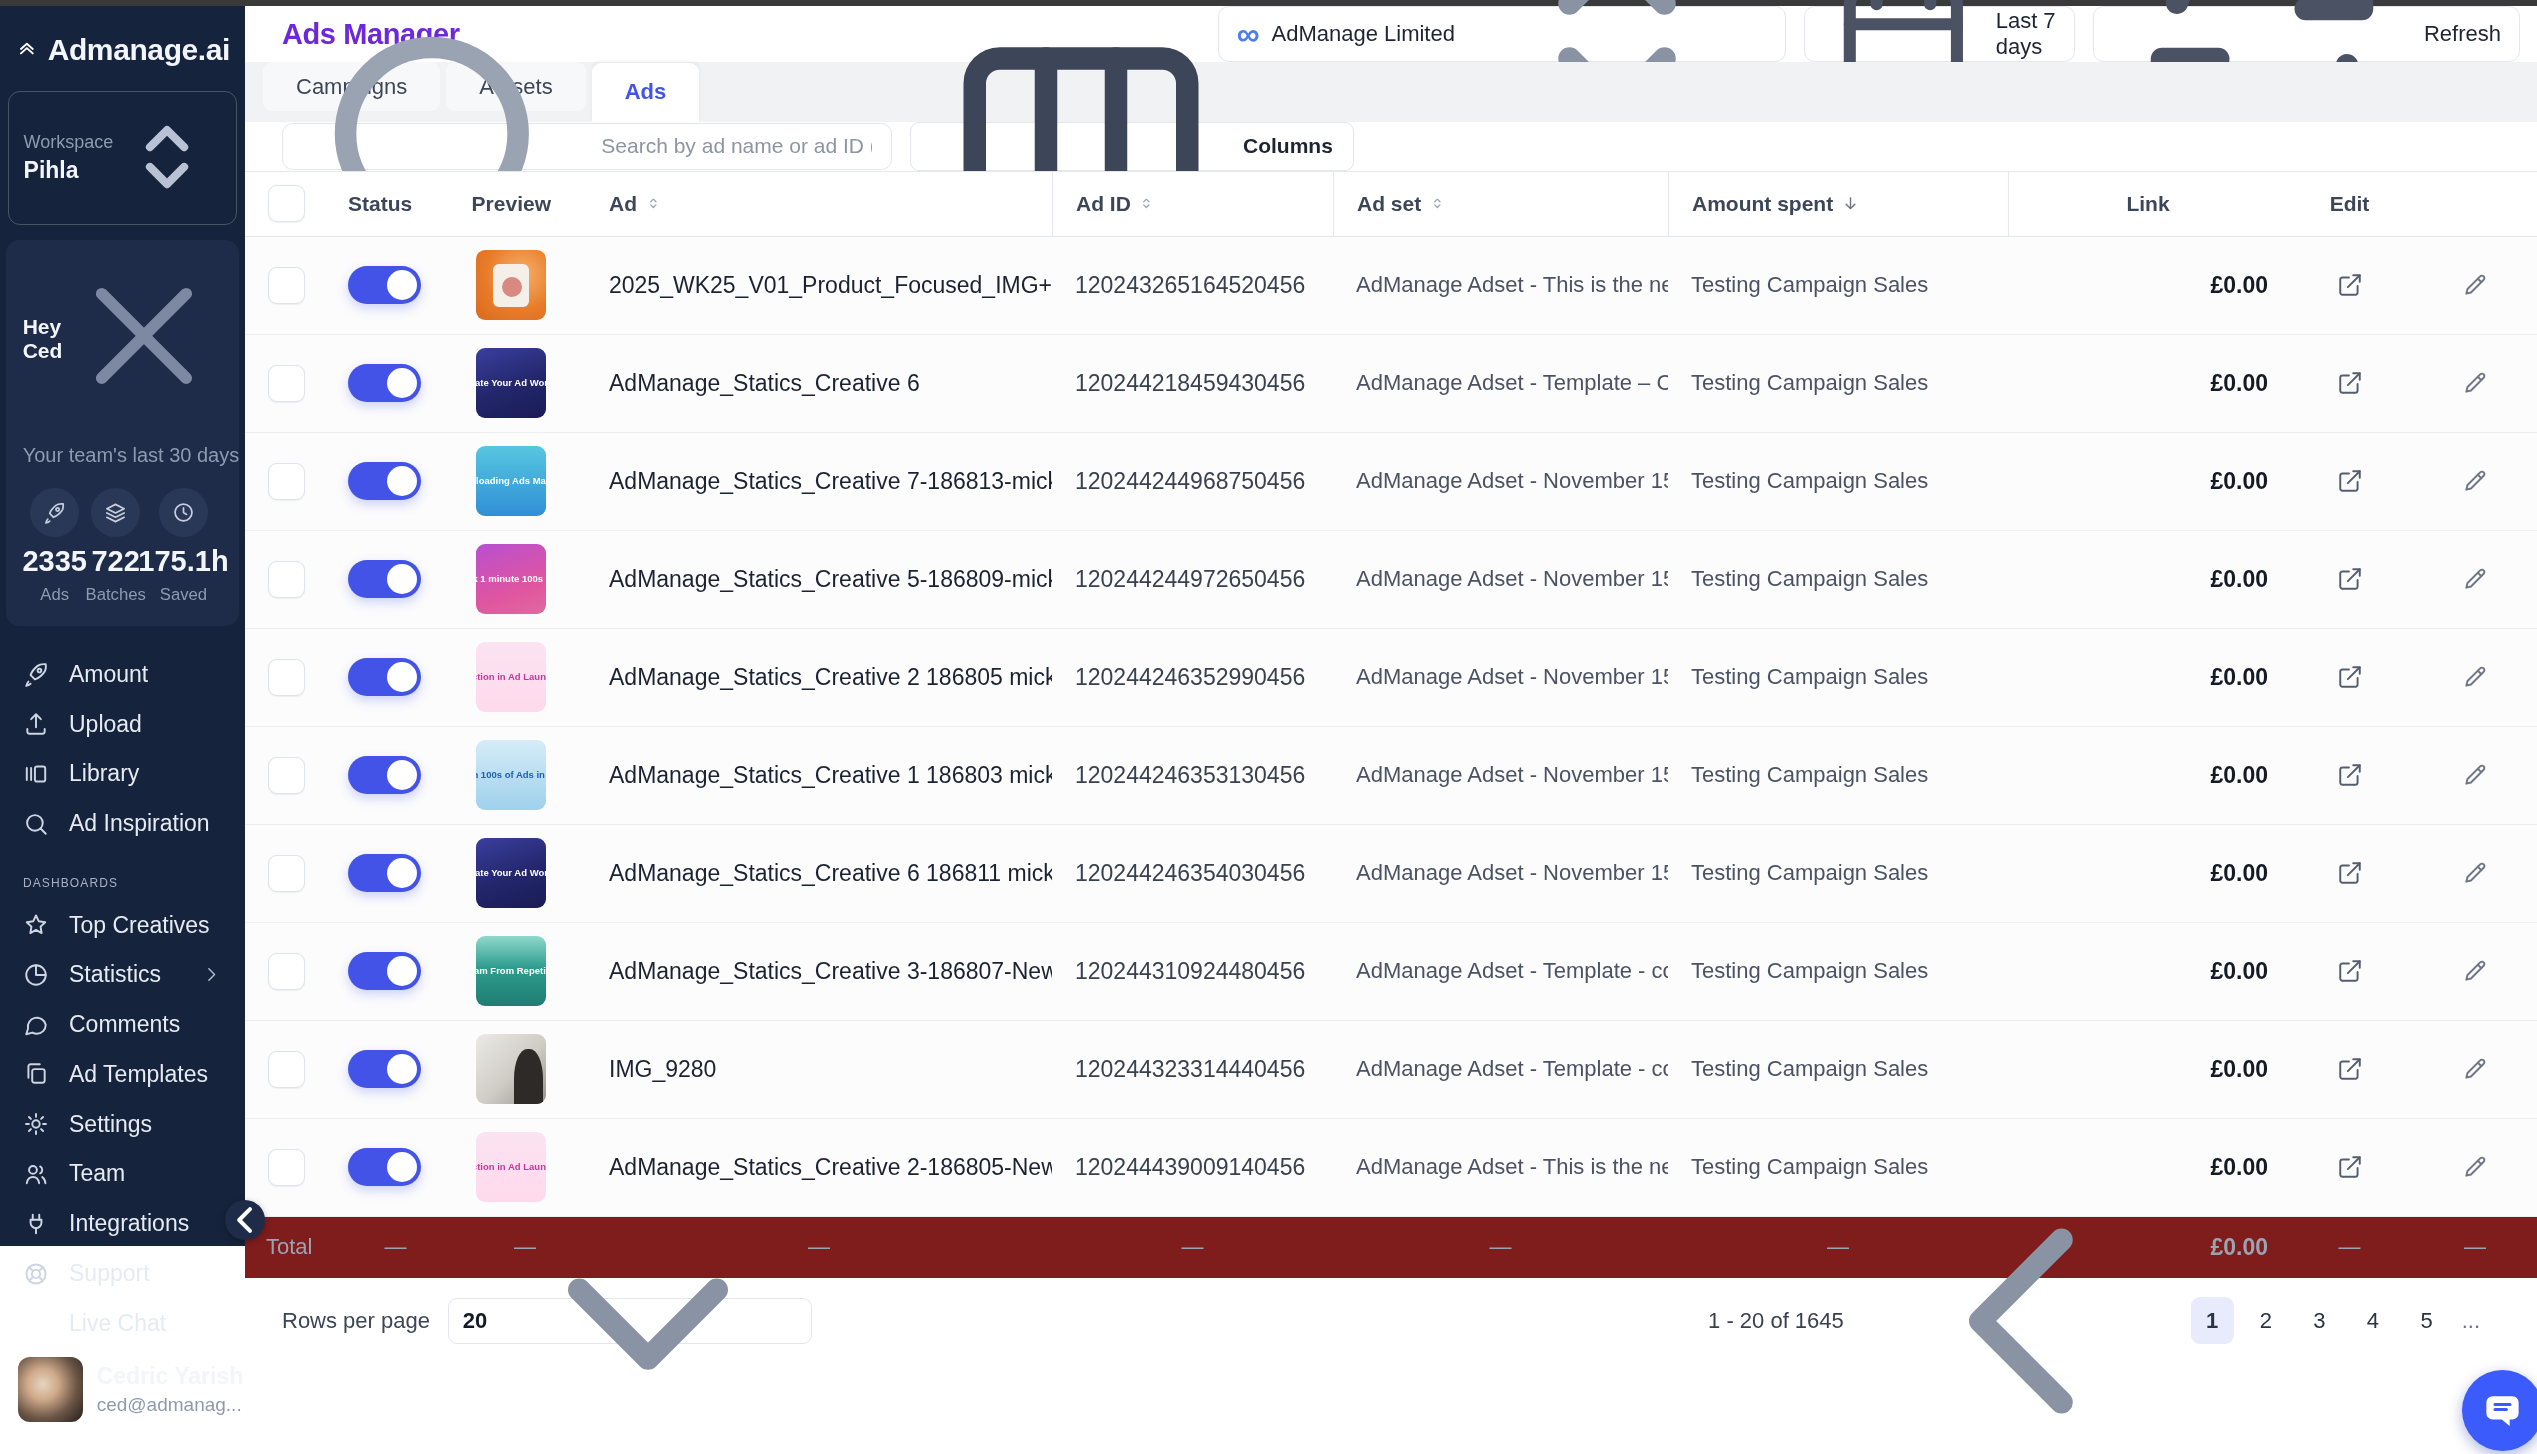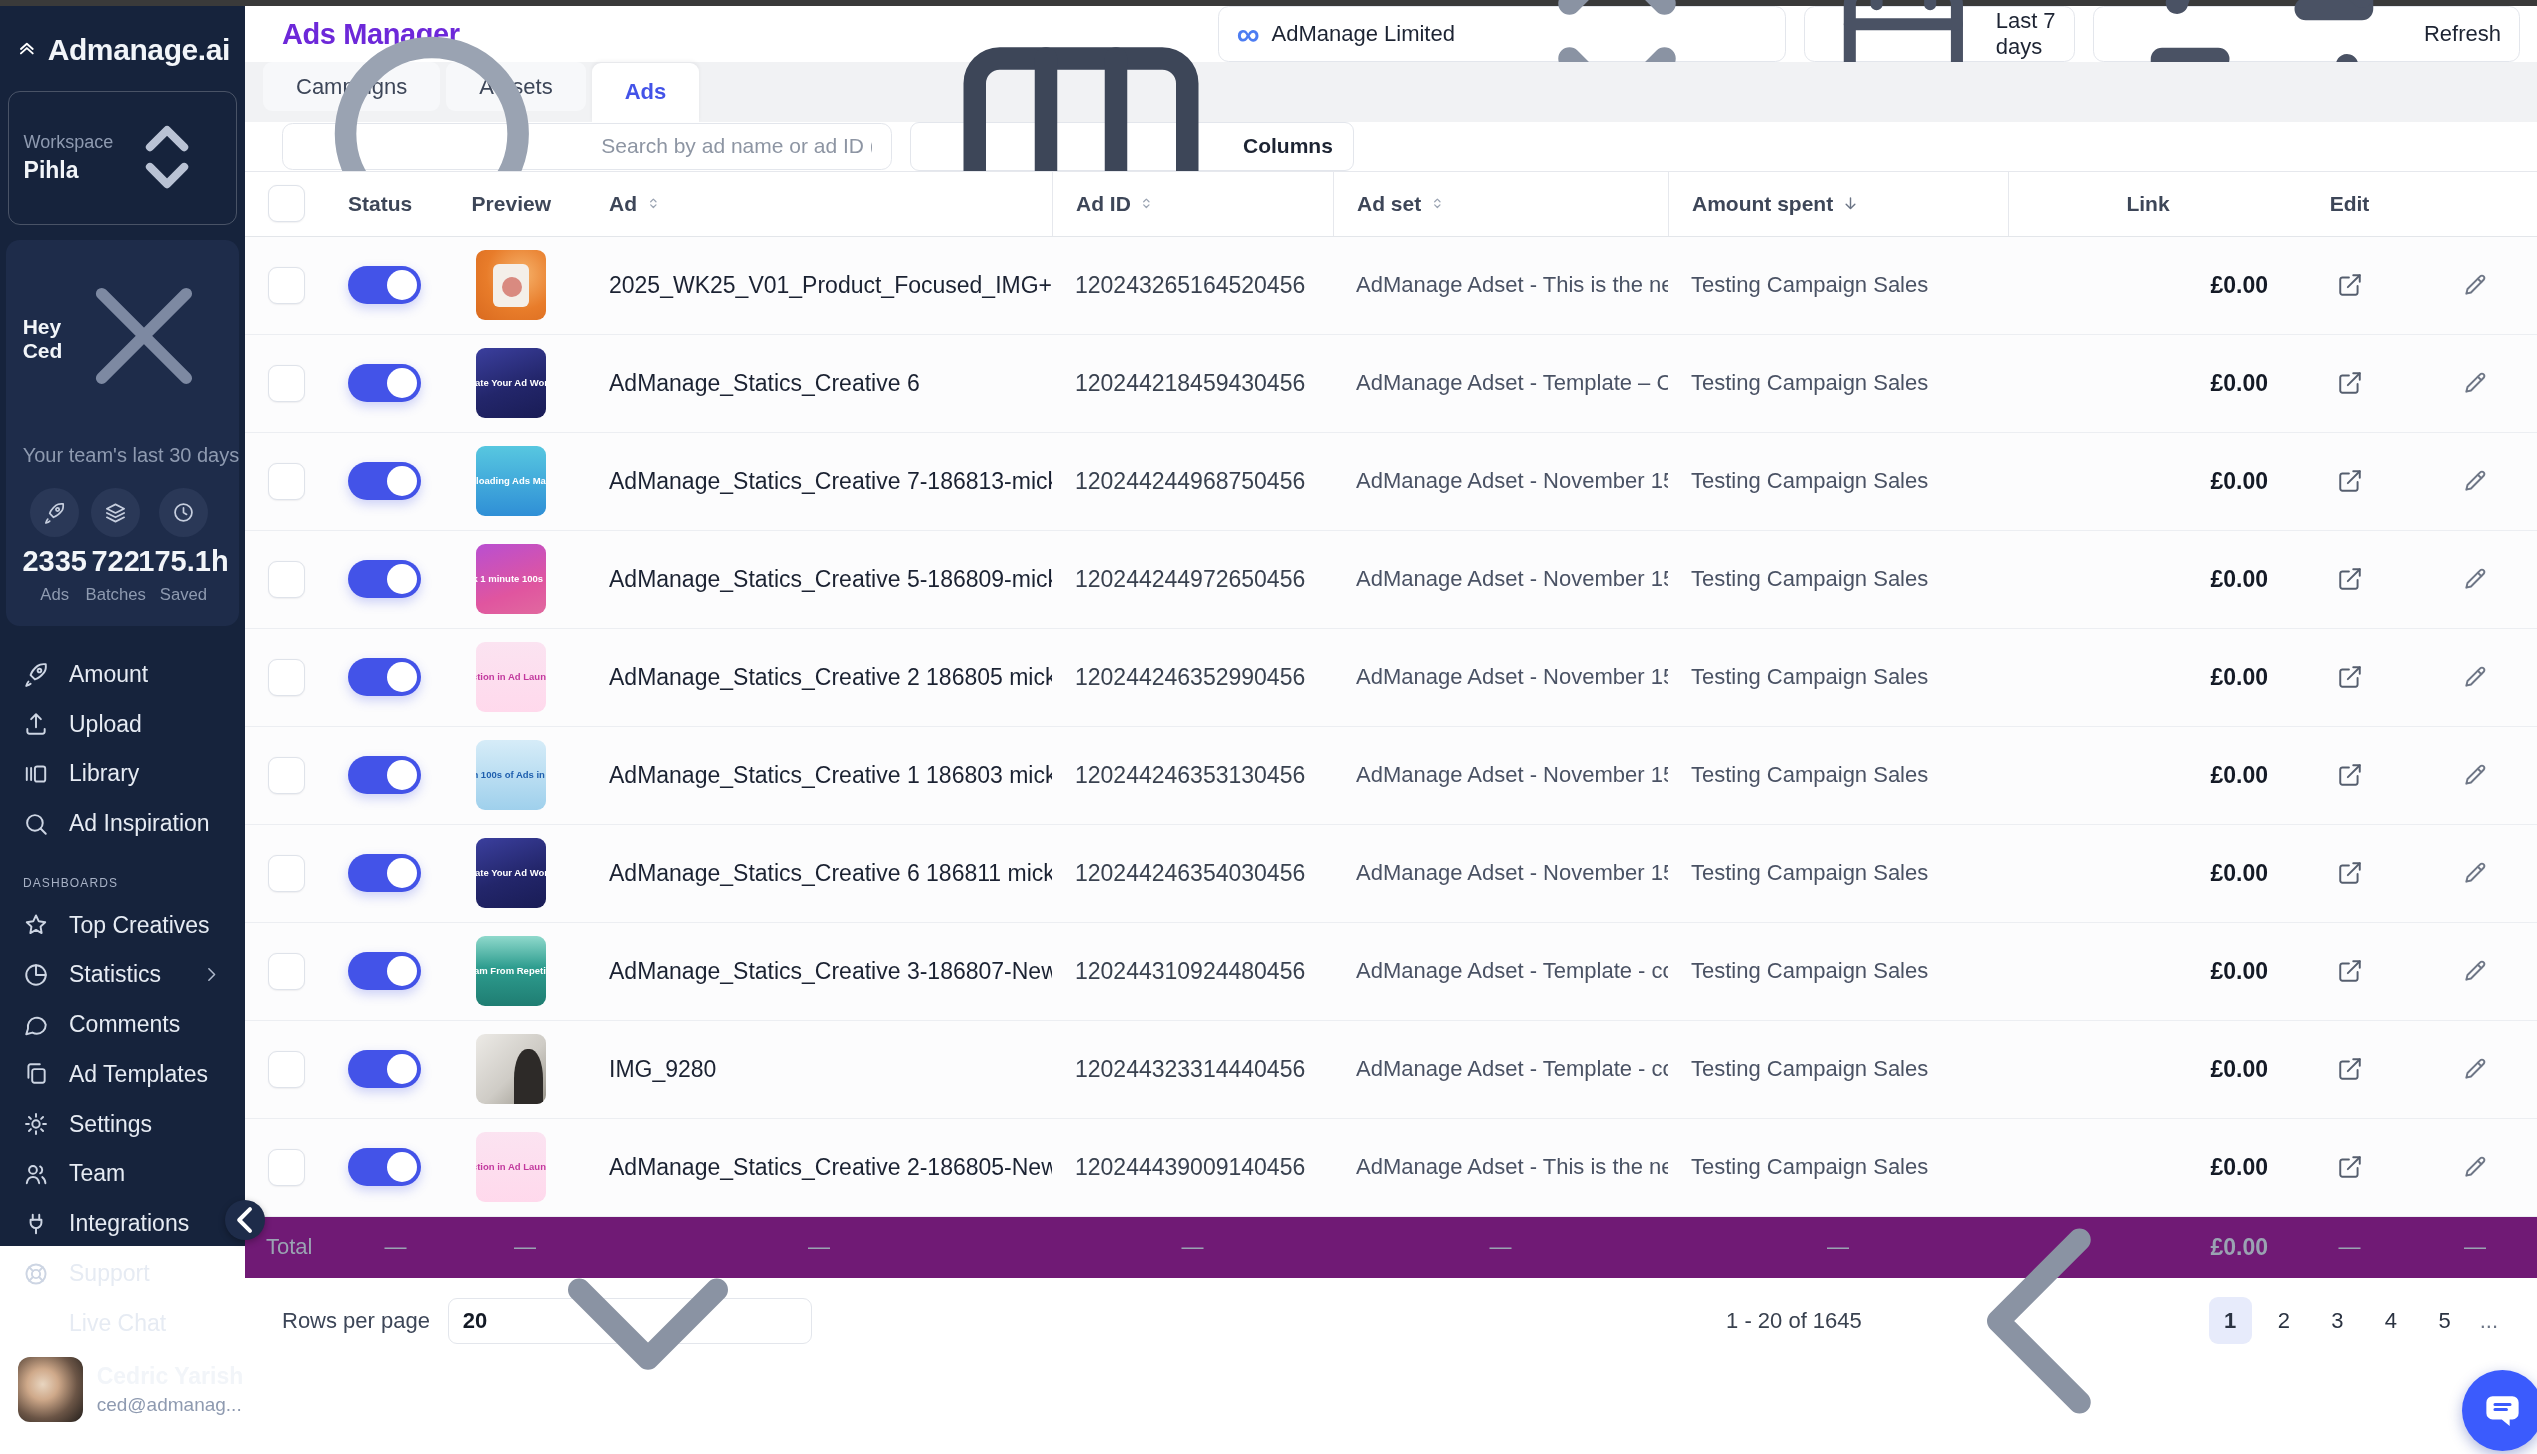--- a/index.html
+++ b/index.html
@@ -125,28 +125,28 @@
   .thumb-photo::after{content:'';position:absolute;right:4%;top:22%;width:42%;height:84%;
          background:#2d2a28;border-radius:45% 45% 8% 8% / 50% 50% 8% 8%;}
   .ad-name{font-size:23px;color:#1b2232;font-weight:500;}
   .ad-id{font-size:23px;color:#39414f;font-variant-numeric:tabular-nums;}
   .dim{font-size:22px;color:#4a5264;}
   .amount{font-size:23px;font-weight:700;color:#141a26;}
   .icon-btn{display:flex;cursor:pointer;}
   .icon-btn svg{width:26px;height:26px;color:#555e6e;}
   .c-edit .icon-btn svg{color:#6e7686;}
 
-  .trow.total{height:61px;background:#701a75;font-size:22px;color:#9aa3b2;border-bottom:none;}
+  .trow.total{height:61px;background:#7f1d1d;font-size:22px;color:#9aa3b2;border-bottom:none;}
   .total-label{font-weight:400;}
   .trow.total .c-check{justify-content:flex-start;padding-left:21px;}
   .trow.total .cell:not(.c-check):not(.c-amount){justify-content:center;padding-left:0;}
   .trow.total .amount{color:#9aa3b2;font-weight:700;}
 
   
-  .footer{height:86px;display:flex;align-items:center;padding:0 37px 0 37px;font-size:22px;color:#3d4658;background:#fff;}
+  .footer{height:86px;display:flex;align-items:center;padding:0 55px 0 37px;font-size:22px;color:#3d4658;background:#fff;}
   .rpp{display:flex;align-items:center;gap:18px;}
   .rpp-select{height:44px;border:1.1px solid #e3e6ec;border-radius:9px;display:flex;align-items:center;
               gap:10.6px;padding:0 13.7px;font-weight:600;color:#141a26;cursor:pointer;}
   .rpp-select svg{width:18px;height:18px;color:#8a93a3;}
   .pagination{margin-left:auto;display:flex;align-items:center;gap:10.6px;color:#39414f;}
   .range{margin-right:13.7px;white-space:nowrap;}
   .pg-prev{display:flex;cursor:pointer;padding:0 6px;}
   .pg-prev svg{width:21px;height:21px;color:#8a93a3;}
   .page{min-width:43px;height:47px;display:flex;align-items:center;justify-content:center;
         border-radius:9px;font-size:22px;color:#2b3342;cursor:pointer;}

